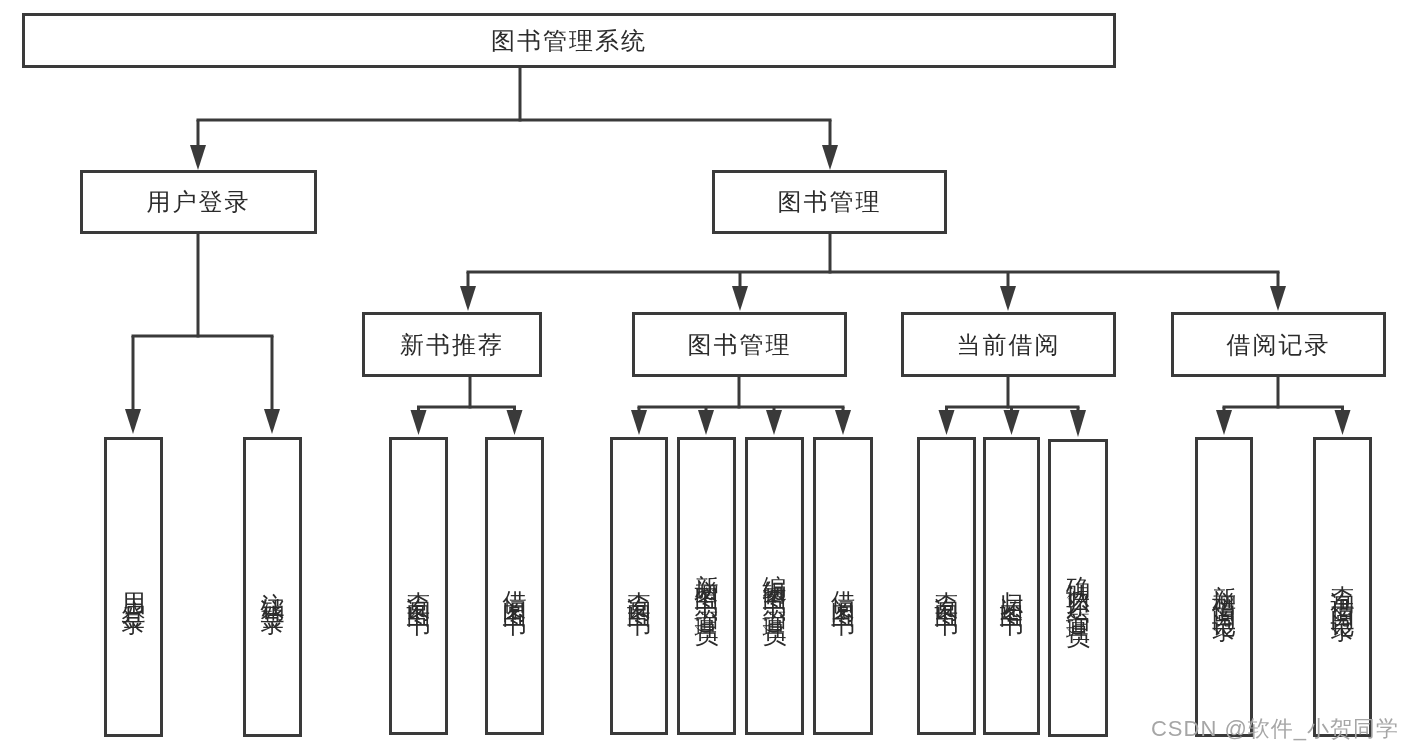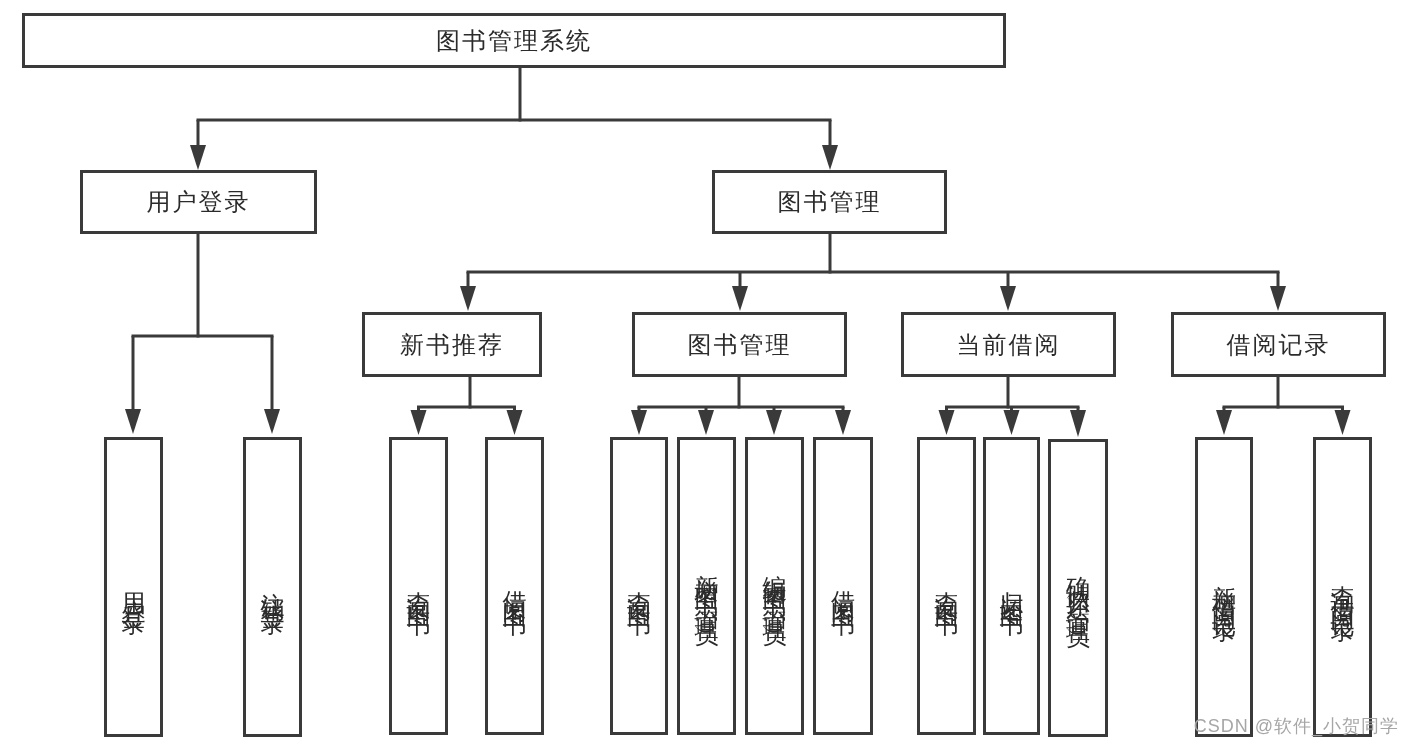--- a/index.html
+++ b/index.html
@@ -41,21 +41,21 @@
     text-orientation: mixed;
     font-size: 24px;
     line-height: 1;
     letter-spacing: 7px;
     white-space: nowrap;
   }
   .watermark {
     position: absolute;
     right: 6px;
     top: 714px;
-    font-size: 18px;
+    font-size: 22px;
     letter-spacing: 1px;
     color: #a6a6a6;
     z-index: 5;
   }
 </style>
 </head>
 <body>
 
 <div class="canvas">
 
@@ -125,21 +125,21 @@
 
       <polygon points="938.5,410 954.5,410 946.5,435"></polygon>
       <polygon points="1003.5,410 1019.5,410 1011.5,435"></polygon>
       <polygon points="1070,410 1086,410 1078,437"></polygon>
 
       <polygon points="1216,410 1232,410 1224,435"></polygon>
       <polygon points="1334.5,410 1350.5,410 1342.5,435"></polygon>
     </g>
   </svg>
 
-  <div class="box hbox" style="left:22px; top:13px; width:984px; height:55px;">
+  <div class="box hbox" style="left:22px; top:13px; width:1094px; height:55px;">
     <span>图书管理系统</span>
   </div>
 
   <div class="box hbox" style="left:80px; top:170px; width:237px; height:64px;">
     <span>用户登录</span>
   </div>
   <div class="box hbox" style="left:712px; top:170px; width:235px; height:64px;">
     <span>图书管理</span>
   </div>
 

